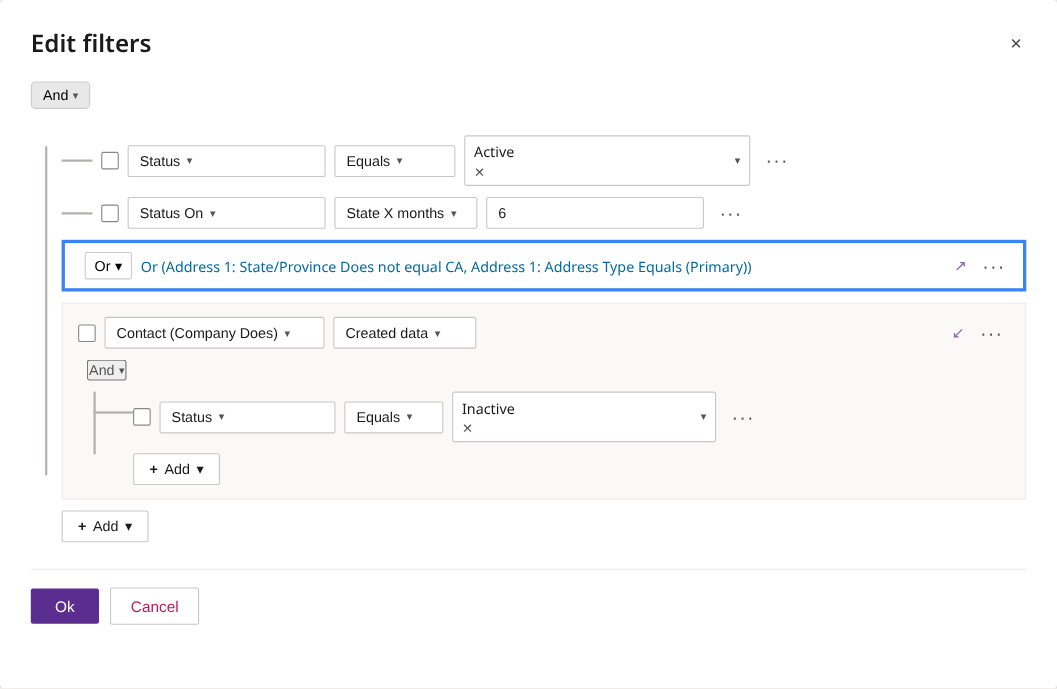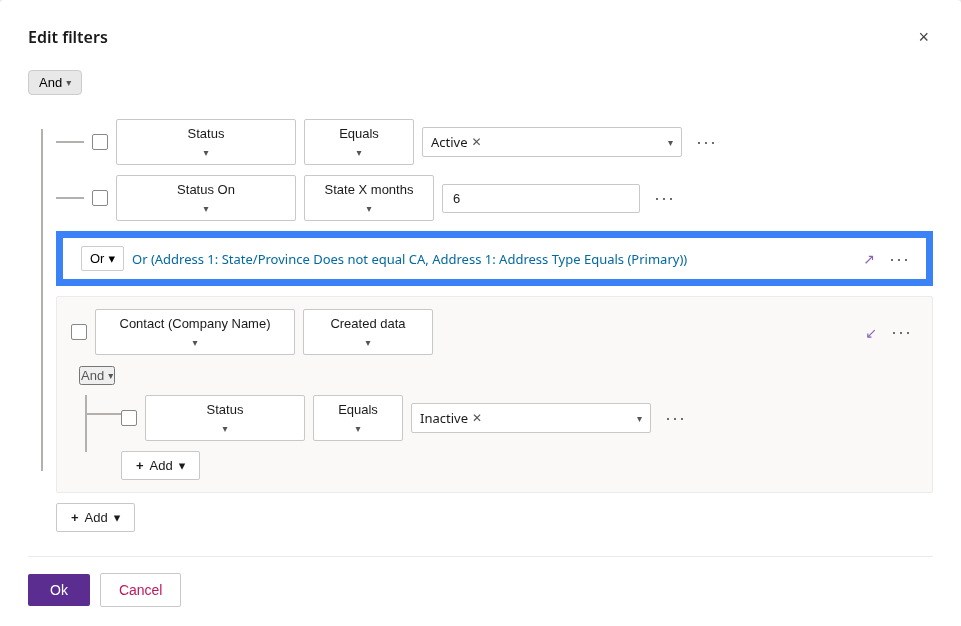--- a/index.html
+++ b/index.html
@@ -21,21 +21,21 @@
       padding: 24px 28px 28px 28px;
       position: relative;
     }
     .dialog-header {
       display: flex;
       align-items: center;
       justify-content: space-between;
       margin-bottom: 20px;
     }
     .dialog-title {
-      font-size: 16px;
+      font-size: 22px;
       font-weight: 600;
       color: #1a1a1a;
     }
     .close-btn {
       background: none;
       border: none;
       cursor: pointer;
       font-size: 18px;
       color: #444;
       padding: 4px;
@@ -84,44 +84,44 @@
       align-items: center;
       gap: 6px;
       border: 1px solid #c8c8c8;
       border-radius: 2px;
       background: #fff;
       padding: 6px 10px;
       cursor: pointer;
       font-size: 13px;
       color: #1a1a1a;
       white-space: nowrap;
-      flex-direction: column;
     }
     .dropdown-btn .chevron { color: #555; font-size: 10px; }
 
     .field-select { min-width: 180px; }
     .operator-select { min-width: 110px; }
     .value-field {
       display: inline-flex;
       align-items: center;
       gap: 6px;
       border: 1px solid #c8c8c8;
       border-radius: 2px;
       background: #fff;
       padding: 5px 8px;
       font-size: 13px;
       color: #1a1a1a;
       min-width: 150px;
     }
     .value-tag {
       display: inline-flex;
-      align-items: center;
+      align-items: flex-start;
       gap: 4px;
       background: #fff;
       font-size: 13px;
+      flex-direction: column;
     }
     .tag-remove {
       cursor: pointer;
       color: #555;
       font-size: 12px;
       line-height: 1;
     }
     .value-dropdown-btn {
       margin-left: auto;
       background: none;
@@ -151,21 +151,21 @@
     }
 
     
     .or-row {
       display: flex;
       align-items: center;
       gap: 8px;
       margin-bottom: 10px;
       padding: 8px 10px;
       background: #fff;
-      border: 7px solid #3b82f6;
+      border: 3px solid #3b82f6;
     }
     .or-badge {
       display: inline-flex;
       align-items: center;
       gap: 4px;
       border: 1px solid #ccc;
       border-radius: 2px;
       padding: 4px 8px;
       font-size: 13px;
       cursor: pointer;
@@ -352,21 +352,21 @@
         <button class="more-btn">···</button>
       </div>
     </div>
 
     <div style="padding-left:28px; margin-bottom:10px;">
       <div class="nested-group">
 
         <div class="nested-group-header">
           <div class="checkbox"></div>
           <button class="dropdown-btn" style="min-width:200px;">
-            <span>Contact (Company Name)</span>
+            <span>Contact (Company Does)</span>
             <span class="chevron">▾</span>
           </button>
           <button class="dropdown-btn" style="min-width:130px;">
             <span>Created data</span>
             <span class="chevron">▾</span>
           </button>
           <span style="flex:1;"></span>
           <span class="expand-icon">↙</span>
           <button class="more-btn">···</button>
         </div>

